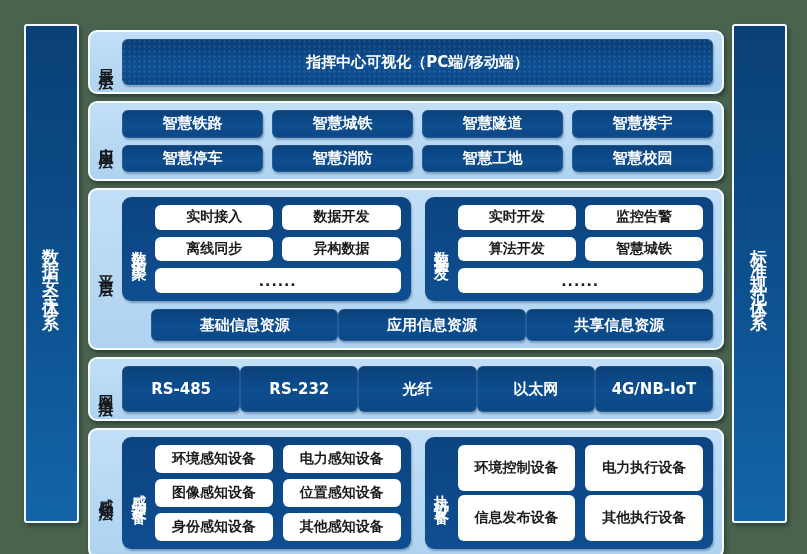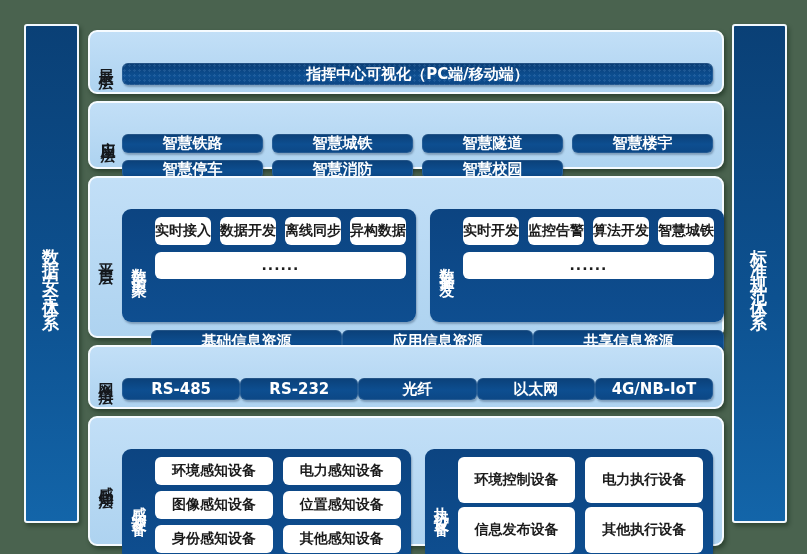--- a/index.html
+++ b/index.html
@@ -54,24 +54,24 @@
   .band-label {
     width: 31px;
     display: flex; align-items: center; justify-content: center;
     writing-mode: vertical-rl;
     text-orientation: upright;
     color: #15181c;
     font-size: 15px;
     font-weight: bold;
     letter-spacing: 4px;
   }
-  .band-content { flex: 1; padding: 7px 9px 7px 1px; margin-top: 24px; }
+  .band-content { flex: 1; padding: 7px 9px 7px 1px; }
 
   .band-display     { height: 64px; }
-  .band-application { height: 68px; font-family: Liberation Mono, monospace; }
+  .band-application { height: 80px; }
   .band-platform    { height: 162px; }
   .band-network     { height: 64px; }
   .band-perception  { height: 130px; }
 
   
   .chip {
     background: linear-gradient(180deg, #0b4078 0%, #0d4e90 55%, #0c4785 100%);
     color: #ffffff;
     font-size: 15px;
     font-weight: bold;
@@ -132,25 +132,25 @@
     white-space: nowrap;
   }
   .pill.more { grid-column: 1 / -1; letter-spacing: 1px; }
 
   
   .platform-content { display: flex; flex-direction: column; gap: 8px; height: 100%; }
   .platform-content .groups-row { flex: 1; }
   .pgrid {
     flex: 1;
     display: grid;
-    grid-template-columns: 1fr 1fr 1fr 1fr;
+    grid-template-columns: 1fr 1fr;
     grid-template-rows: 1fr 1fr 1fr;
     gap: 7px 9px;
   }
-  .resources-row { display: flex; gap: 0; height: 23px; padding-left: 29px; }
+  .resources-row { display: flex; gap: 0; height: 32px; padding-left: 29px; }
   .resources-row .chip { flex: 1; }
 
   
   .network-row { display: flex; height: 100%; }
   .network-row .chip { flex: 1; }
 
   
   .perception-content { height: 100%; }
   .perception-content .groups-row { height: 100%; }
   .sgrid {
@@ -187,20 +187,21 @@
     <div class="band band-application">
       <div class="band-label">应用层</div>
       <div class="band-content">
         <div class="app-grid">
           <div class="chip">智慧铁路</div>
           <div class="chip">智慧城铁</div>
           <div class="chip">智慧隧道</div>
           <div class="chip">智慧楼宇</div>
           <div class="chip">智慧停车</div>
           <div class="chip">智慧消防</div>
+          <div class="chip">智慧工地</div>
           <div class="chip">智慧校园</div>
         </div>
       </div>
     </div>
 
     <div class="band band-platform">
       <div class="band-label">平台层</div>
       <div class="band-content platform-content">
         <div class="groups-row">
 

